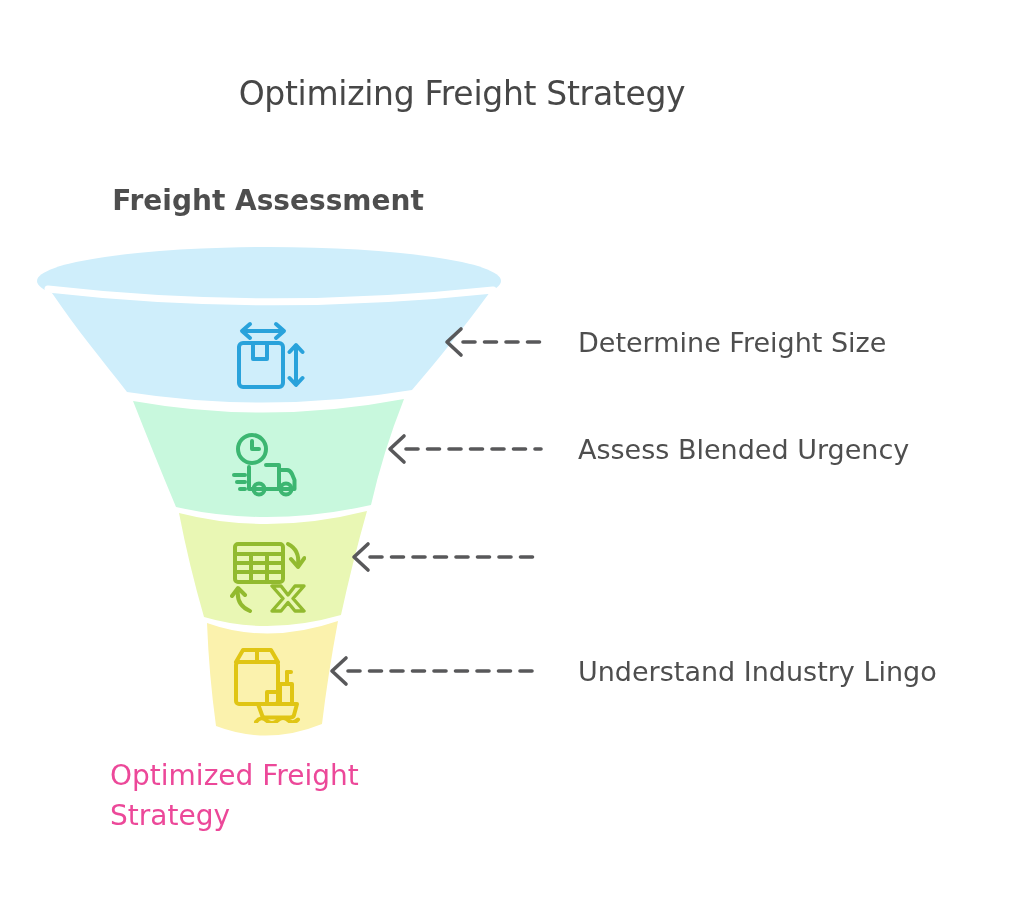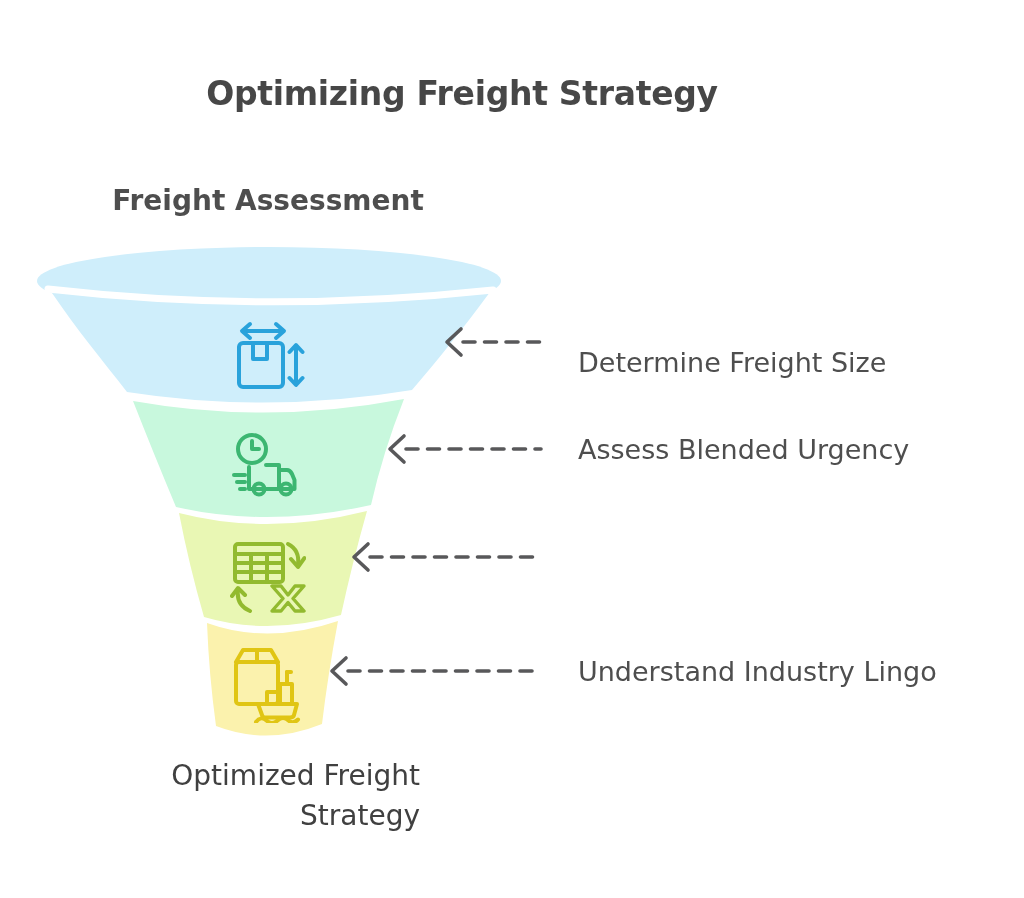--- a/index.html
+++ b/index.html
@@ -2,38 +2,38 @@
 <html><head>
 <meta charset="utf-8">
 <style>
   html,body{margin:0;padding:0;background:#ffffff;}
   .canvas{
     position:relative;width:1024px;height:898px;background:#ffffff;
     font-family:"DejaVu Sans",sans-serif;overflow:hidden;
   }
   .page-title{
     position:absolute;top:74px;left:462px;transform:translateX(-50%);
-    font-size:33px;font-weight:700;color:#474747;letter-spacing:-0.3px;
+    font-size:33px;font-weight:400;color:#474747;letter-spacing:-0.3px;
     white-space:nowrap;margin:0;
   }
   .funnel-top-label{
     position:absolute;top:184px;left:268px;transform:translateX(-50%);
     font-size:28px;color:#4e4e4e;white-space:nowrap;font-weight:bold;
   }
   .stage-label{
     position:absolute;left:578px;height:36px;line-height:36px;
     font-size:27px;color:#4e4e4e;white-space:nowrap;
   }
-  .stage-label.s1{top:325px;margin-top:20px;}
+  .stage-label.s1{top:325px;}
   .stage-label.s2{top:432px;}
   .stage-label.s3{top:540px;}
   .stage-label.s4{top:654px;}
   .funnel-bottom-label{
     position:absolute;top:756px;left:265px;transform:translateX(-50%);
-    width:310px;text-align:right;font-size:28px;line-height:40px;color:#404040;
+    width:310px;text-align:left;font-size:28px;line-height:40px;color:#ec4899;
   }
   .funnel-svg{position:absolute;left:0;top:0;}
   .icon{position:absolute;}
   .icon svg{display:block;}
 </style>
 </head>
 <body>
 
 <div class="canvas">
 

